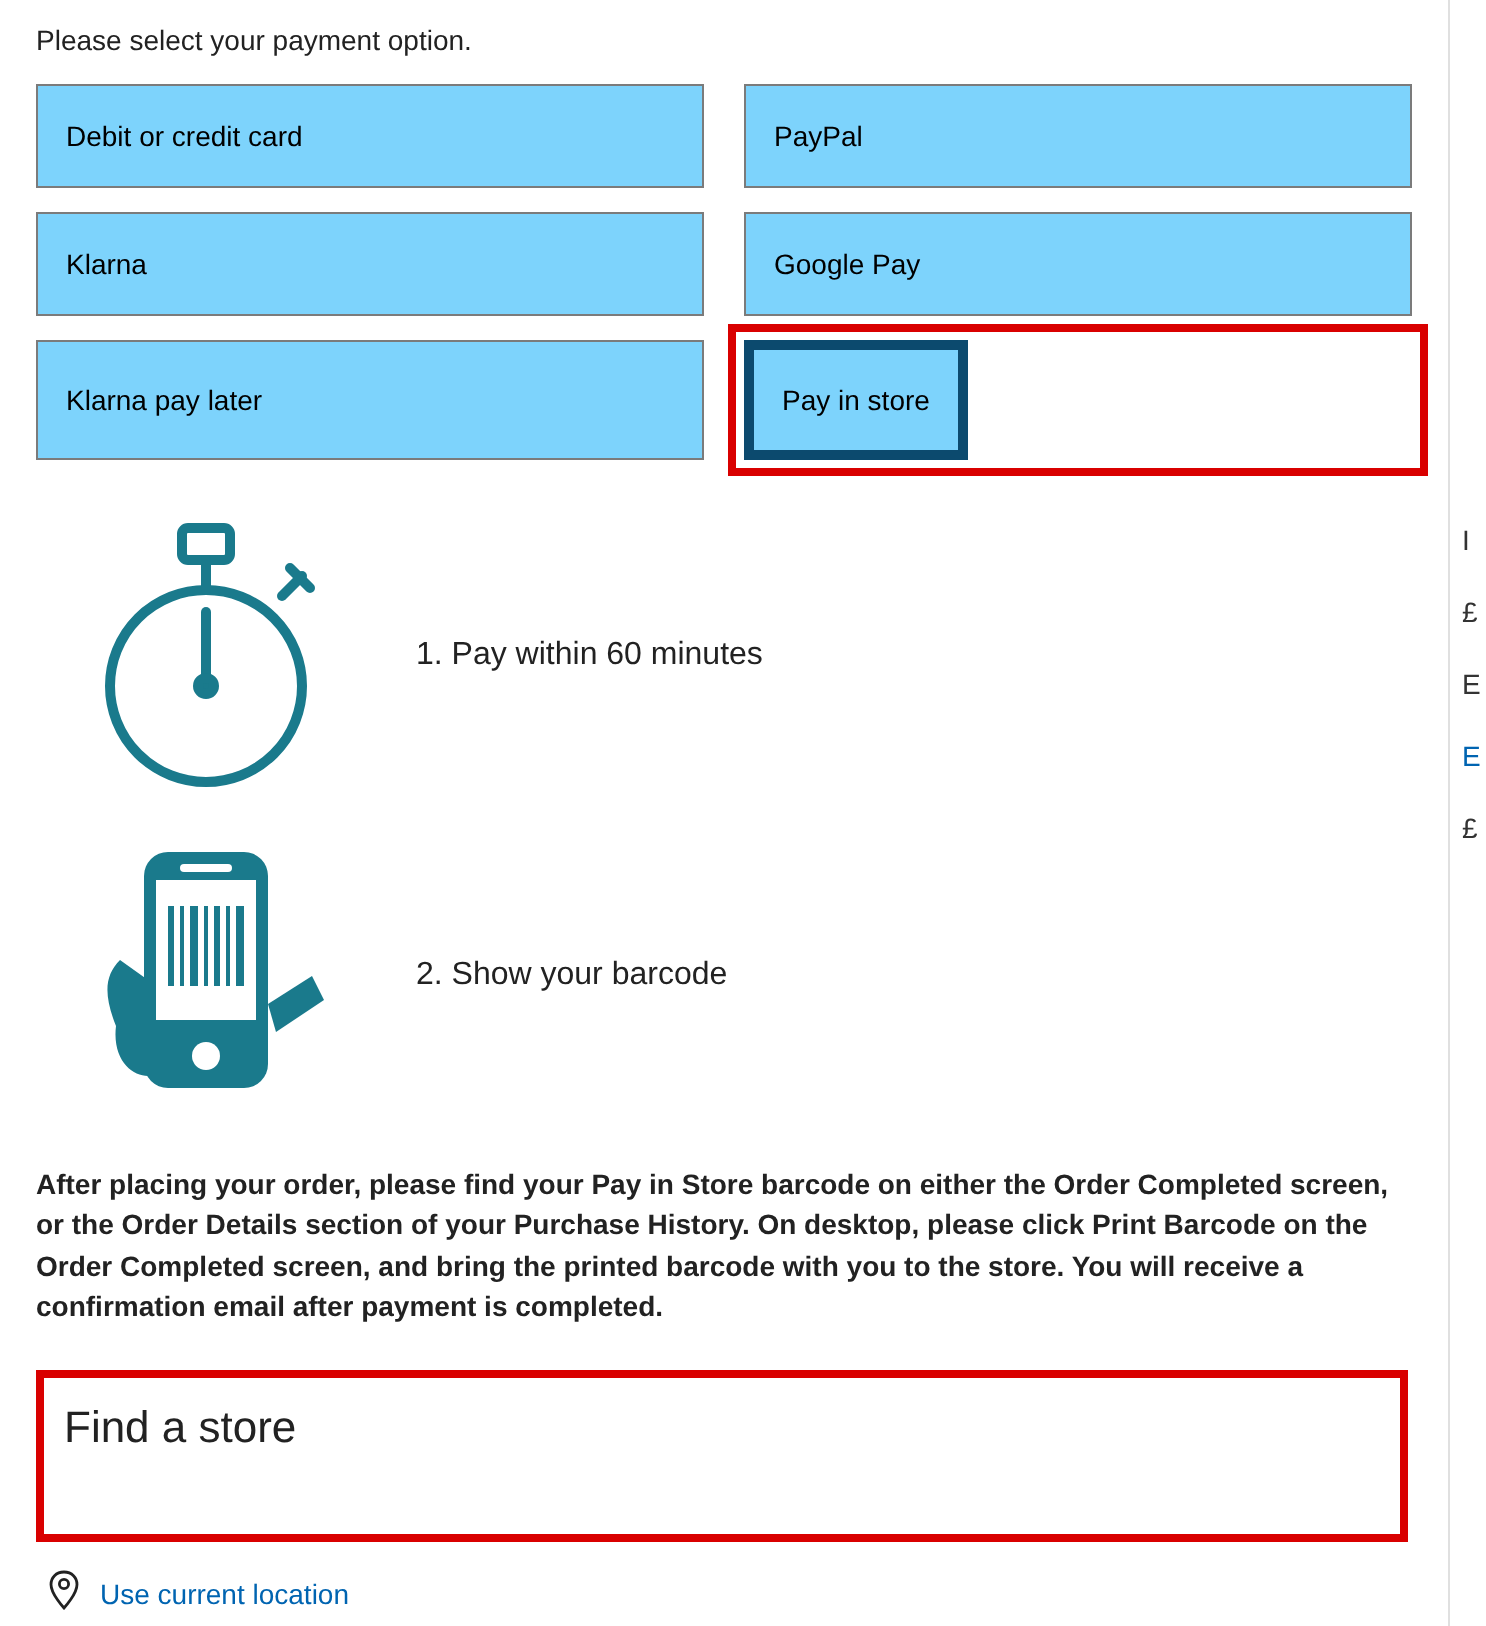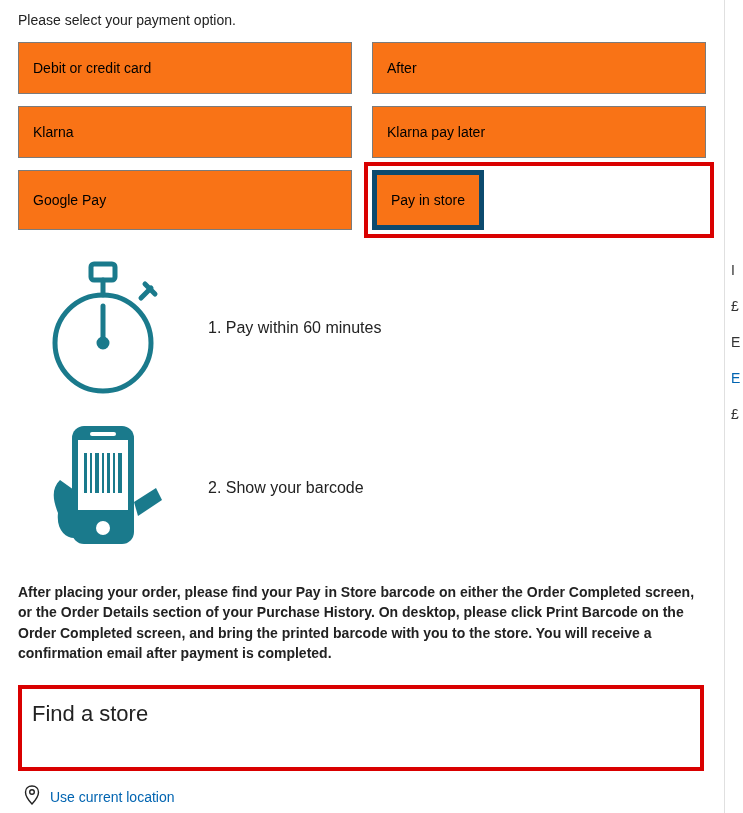--- a/index.html
+++ b/index.html
@@ -25,21 +25,21 @@
     display: grid;
     grid-template-columns: 1fr 1fr;
     gap: 12px 20px;
     margin-bottom: 28px;
   }
   .option {
     border: 1px solid #7b7b7b;
     padding: 17px 14px;
     font-size: 14px;
     cursor: pointer;
-    background: #f97316;
+    background: #7dd3fc;
     text-align: left;
   }
   .option-hl {
     padding: 4px;
     border: 4px solid #d90000;
     margin: -8px;
   }
   .option-hl .option { border: 5px solid #0c4a6e; }
   .steps {
     margin-left: 20px;
@@ -130,24 +130,24 @@
 </style>
 </head>
 <body>
 
 <div class="main-col">
 
   <div class="page-heading">Please select your payment option.</div>
 
   <div class="options-grid">
     <button class="option">Debit or credit card</button>
-    <button class="option">After</button>
+    <button class="option">PayPal</button>
     <button class="option">Klarna</button>
+    <button class="option">Google Pay</button>
     <button class="option">Klarna pay later</button>
-    <button class="option">Google Pay</button>
     <div class="option-hl">
       <button class="option">Pay in store</button>
     </div>
   </div>
 
   <div class="steps">
     <div class="step">
       <div class="icon-wrap">
         <svg width="120" height="140" viewBox="0 0 120 140">
           <g fill="none" stroke="#1a7a8c" stroke-width="5" stroke-linecap="round" stroke-linejoin="round">

